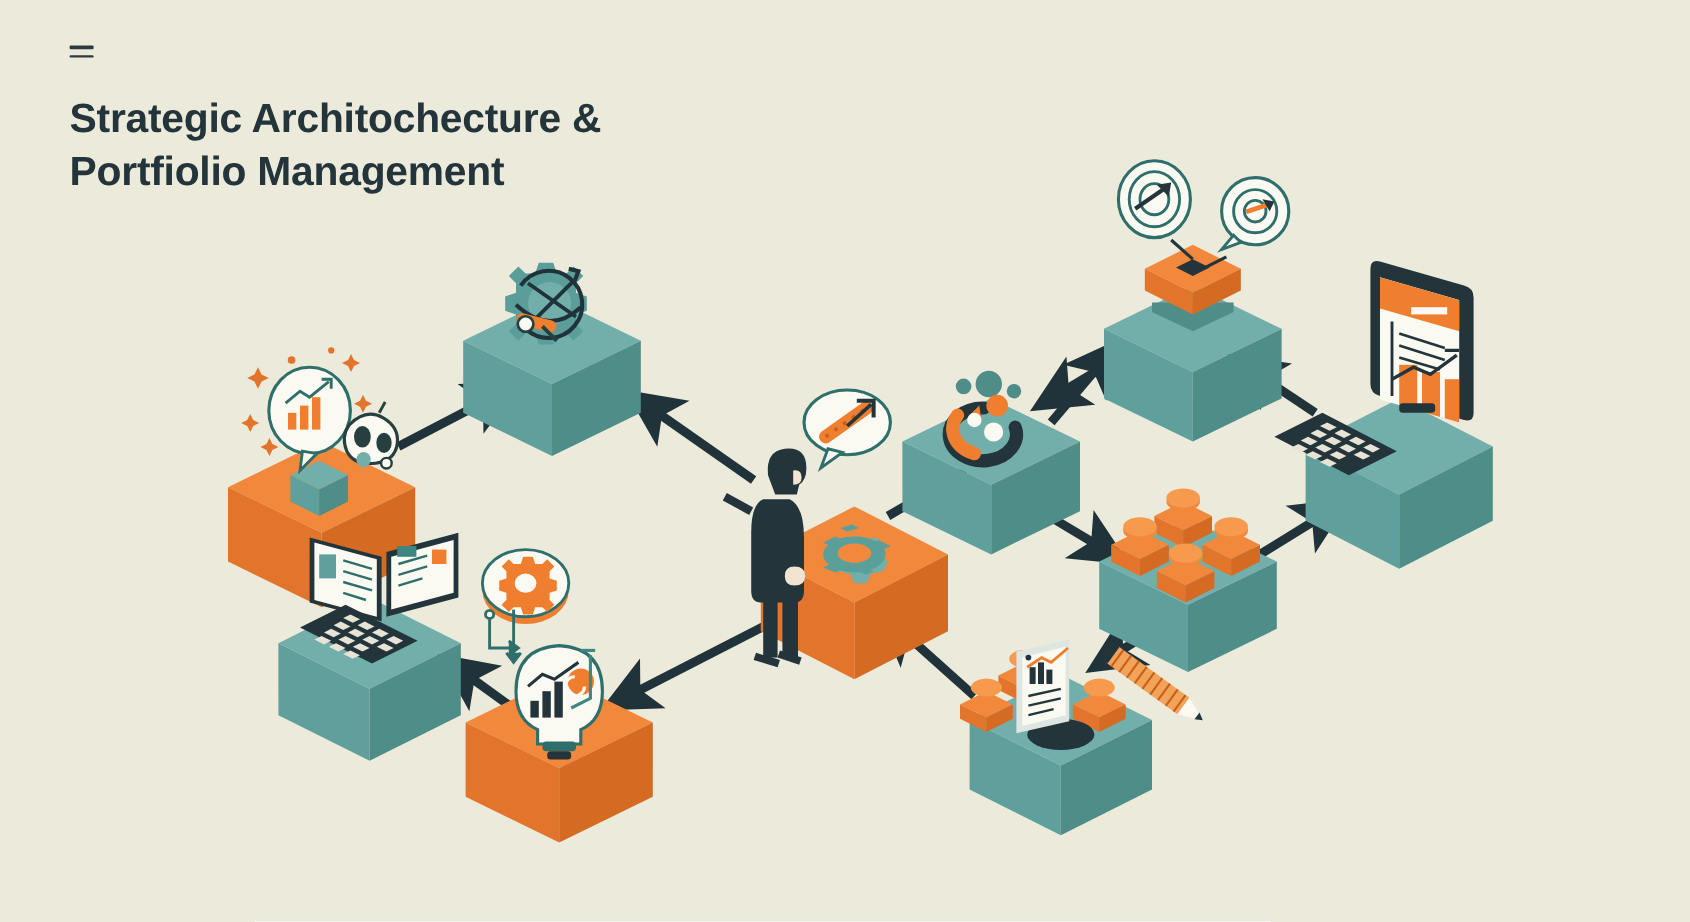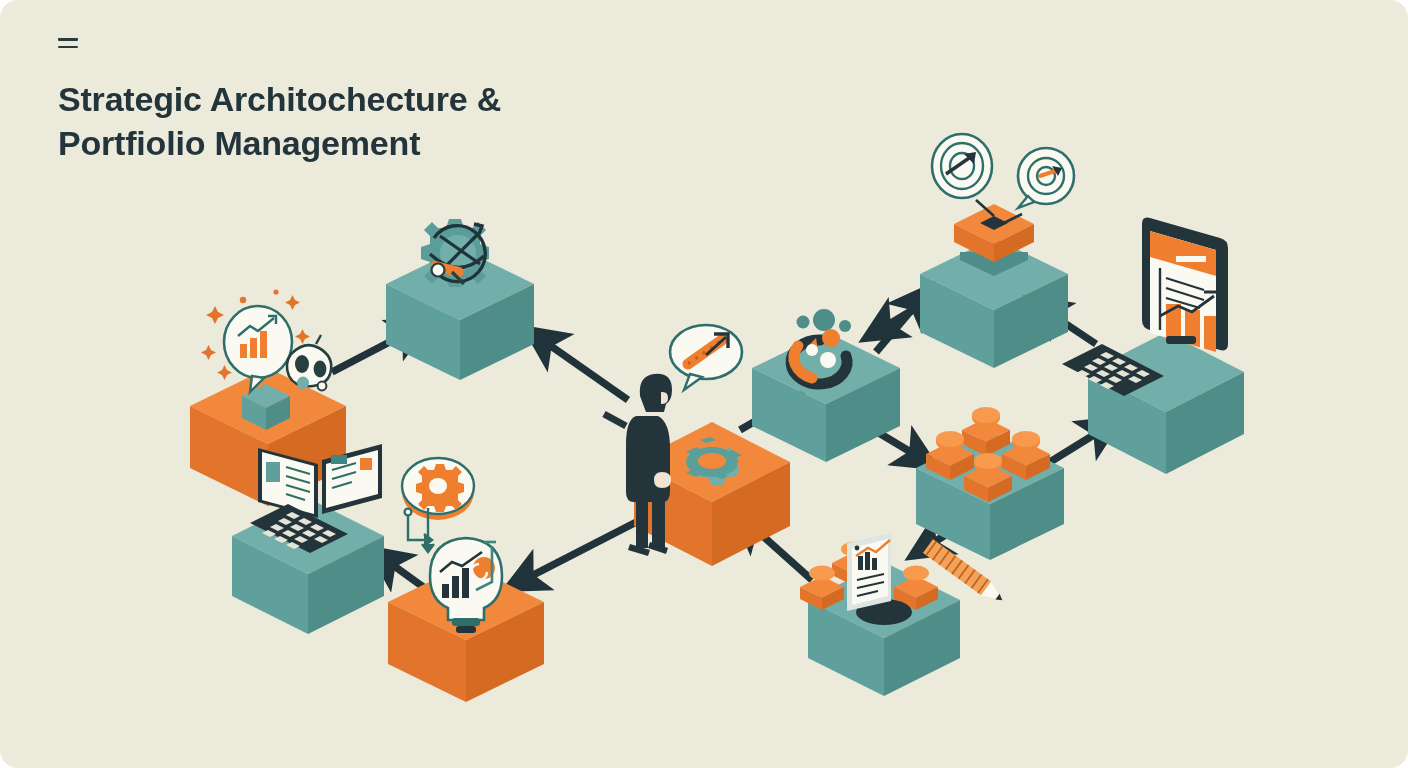--- a/index.html
+++ b/index.html
@@ -6,21 +6,20 @@
     margin: 0;
     padding: 0;
     background: #ffffff;
   }
   #page {
     position: relative;
     width: 1408px;
     height: 768px;
     overflow: hidden;
     font-family: "Liberation Sans", sans-serif;
-    border-radius: 18px;
   }
   #bg {
     position: absolute;
     inset: 0;
     background: #eceadb;
   }
   
   #header {
     position: absolute;
     left: 0; top: 0;

